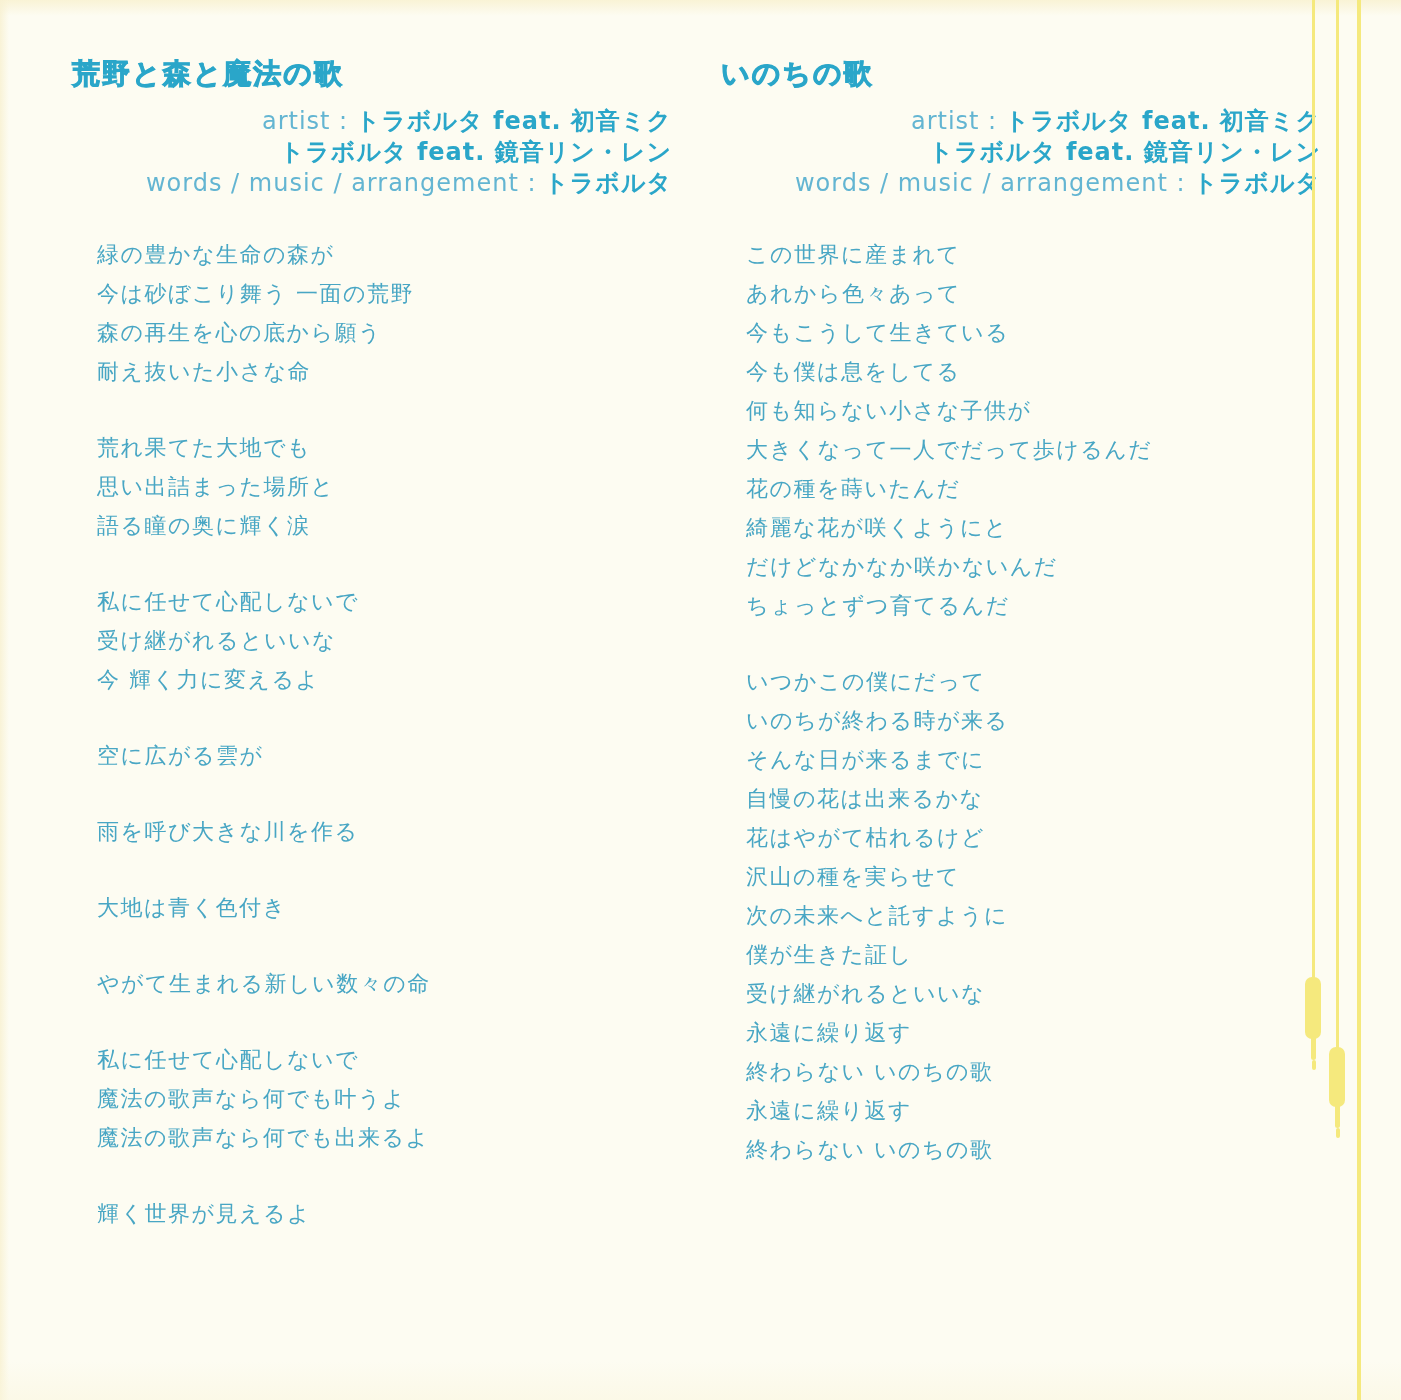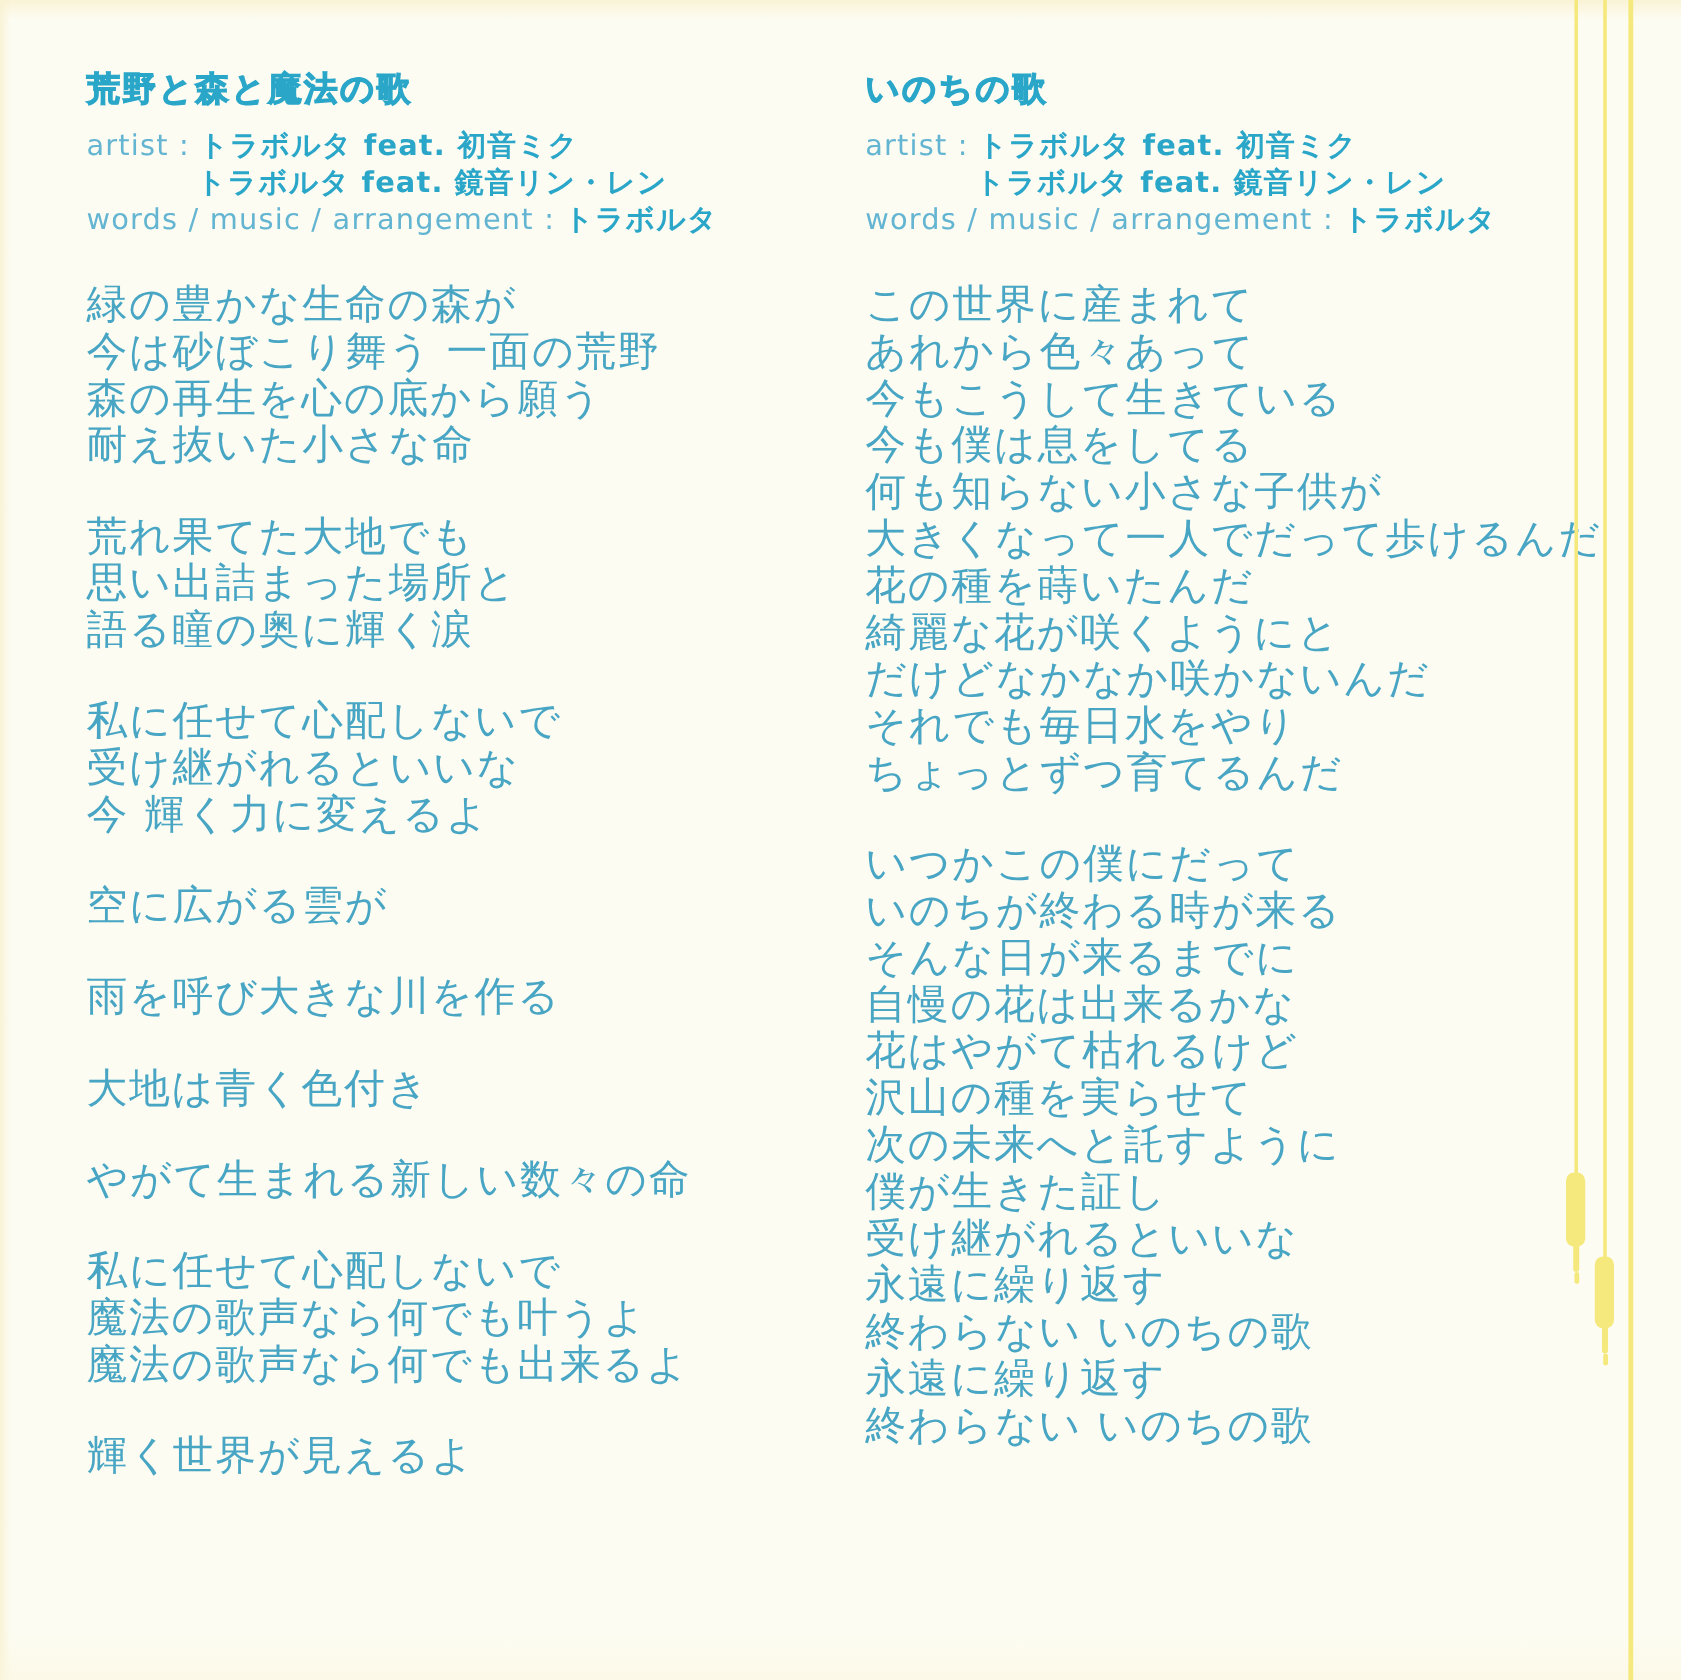--- a/index.html
+++ b/index.html
@@ -29,30 +29,30 @@
   .song.left{left:72px;}
   .song.right{left:721px;}
 
   .title{
     margin:0 0 8px 0;
     font-size:28px;line-height:48px;font-weight:800;
     letter-spacing:2px;color:var(--accent);
     -webkit-text-stroke:1px var(--accent);
   }
   .credits{margin-top:6px;}
-  .credit-row{font-size:24px;line-height:31px;white-space:nowrap;}
+  .credit-row{font-size:24px;line-height:31px;white-space:nowrap;text-align:right;}
   .credit-row .lbl{color:var(--accent-light);font-weight:400;letter-spacing:1px;}
   .credit-row .val{color:var(--accent);font-weight:700;letter-spacing:1px;}
   .credit-row.indent{padding-left:92px;}
 
   .lyrics{margin-top:36px;}
   .stanza{margin-bottom:37px;}
   .line{
-    font-size:34px;line-height:39px;letter-spacing:1.5px;
-    color:var(--lyrics);white-space:nowrap;
+    font-size:22px;line-height:39px;letter-spacing:1.5px;
+    color:var(--lyrics);white-space:nowrap;margin-left:25px;
   }
 
   
   .string{position:absolute;background:var(--yellow);}
   .s1-line{left:1312px;top:0;width:3px;height:980px;}
   .s1-plug{left:1305px;top:977px;width:16px;height:62px;border-radius:7px;}
   .s1-tip {left:1311px;top:1036px;width:5px;height:24px;border-radius:3px;}
   .s1-dot {left:1312px;top:1060px;width:4px;height:10px;border-radius:2px;}
   .s2-line{left:1336px;top:0;width:3px;height:1050px;}
   .s2-plug{left:1329px;top:1047px;width:16px;height:60px;border-radius:7px;}
@@ -125,21 +125,20 @@
       <div class="stanza">
         <div class="line">この世界に産まれて</div>
         <div class="line">あれから色々あって</div>
         <div class="line">今もこうして生きている</div>
         <div class="line">今も僕は息をしてる</div>
         <div class="line">何も知らない小さな子供が</div>
         <div class="line">大きくなって一人でだって歩けるんだ</div>
         <div class="line">花の種を蒔いたんだ</div>
         <div class="line">綺麗な花が咲くようにと</div>
         <div class="line">だけどなかなか咲かないんだ</div>
-        <div class="line">それでも毎日水をやり</div>
         <div class="line">ちょっとずつ育てるんだ</div>
       </div>
       <div class="stanza">
         <div class="line">いつかこの僕にだって</div>
         <div class="line">いのちが終わる時が来る</div>
         <div class="line">そんな日が来るまでに</div>
         <div class="line">自慢の花は出来るかな</div>
         <div class="line">花はやがて枯れるけど</div>
         <div class="line">沢山の種を実らせて</div>
         <div class="line">次の未来へと託すように</div>

